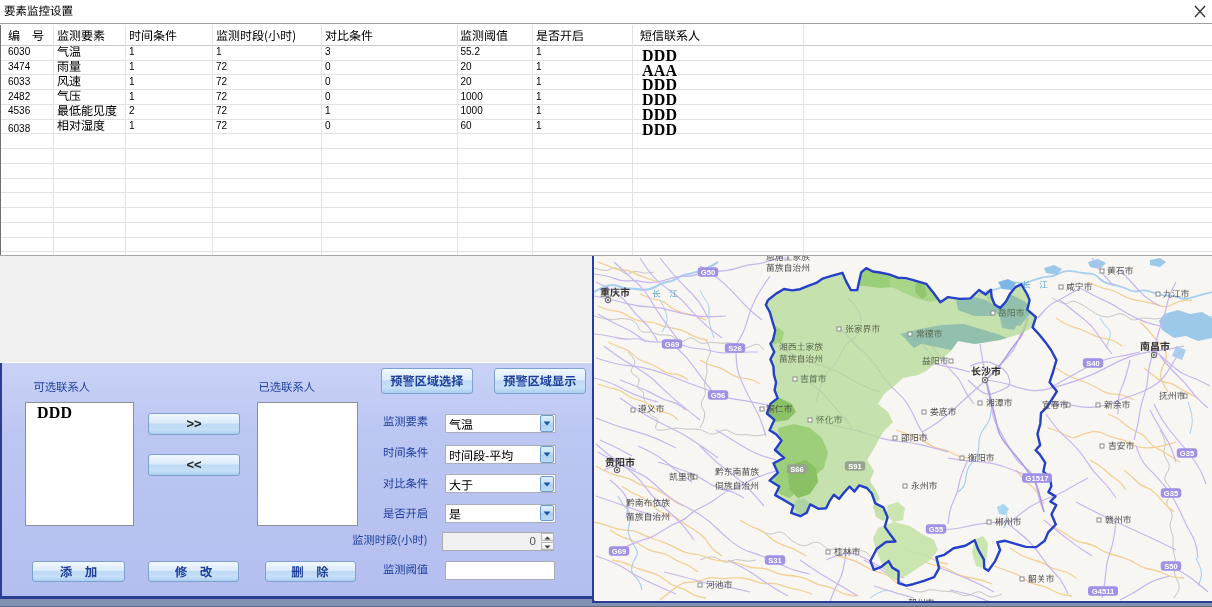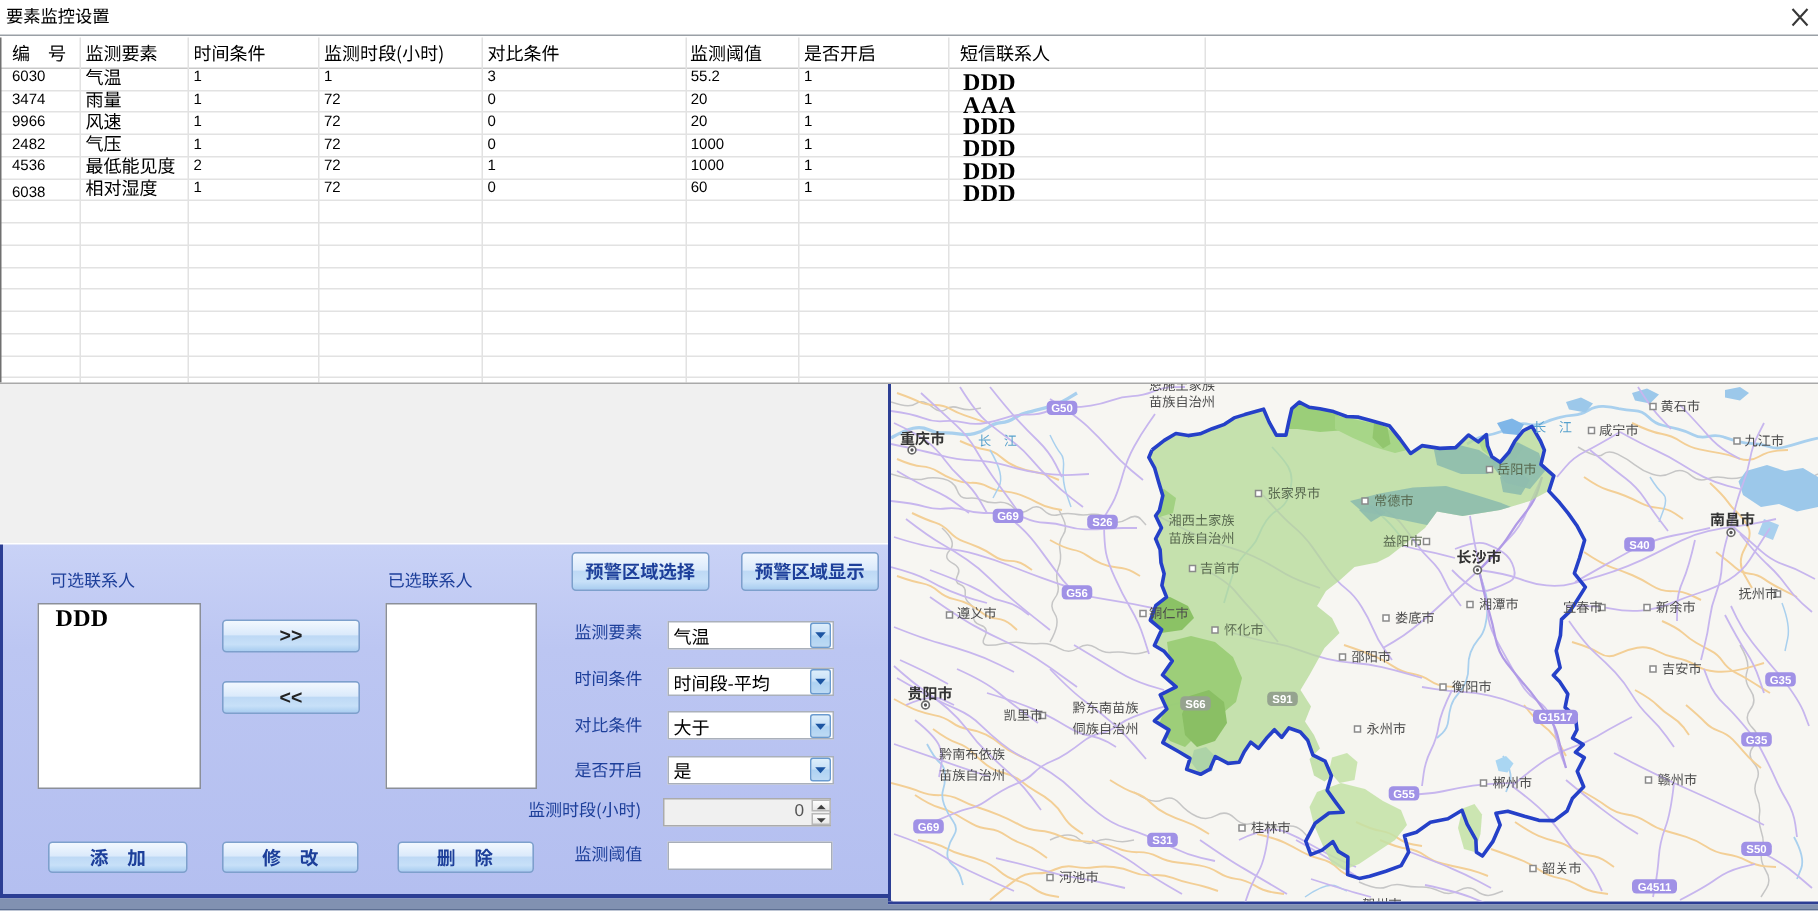--- a/index.html
+++ b/index.html
@@ -39,21 +39,21 @@
     <div class="num" style="position:absolute;left:460.5px;top:46.3px;">55.2</div>
     <div class="num" style="position:absolute;left:536.0px;top:46.3px;">1</div>
     <div class="mo" style="position:absolute;left:642px;top:46.8px;">DDD</div>
     <div class="num" style="position:absolute;left:8px;top:61.0px;">3474</div>
     <div class="num" style="position:absolute;left:129.0px;top:61.0px;">1</div>
     <div class="num" style="position:absolute;left:216.0px;top:61.0px;">72</div>
     <div class="num" style="position:absolute;left:325.0px;top:61.0px;">0</div>
     <div class="num" style="position:absolute;left:460.5px;top:61.0px;">20</div>
     <div class="num" style="position:absolute;left:536.0px;top:61.0px;">1</div>
     <div class="mo" style="position:absolute;left:642px;top:61.5px;">AAA</div>
-    <div class="num" style="position:absolute;left:8px;top:75.8px;">9966</div>
+    <div class="num" style="position:absolute;left:8px;top:75.8px;">6033</div>
     <div class="num" style="position:absolute;left:129.0px;top:75.8px;">1</div>
     <div class="num" style="position:absolute;left:216.0px;top:75.8px;">72</div>
     <div class="num" style="position:absolute;left:325.0px;top:75.8px;">0</div>
     <div class="num" style="position:absolute;left:460.5px;top:75.8px;">20</div>
     <div class="num" style="position:absolute;left:536.0px;top:75.8px;">1</div>
     <div class="mo" style="position:absolute;left:642px;top:76.3px;">DDD</div>
     <div class="num" style="position:absolute;left:8px;top:90.5px;">2482</div>
     <div class="num" style="position:absolute;left:129.0px;top:90.5px;">1</div>
     <div class="num" style="position:absolute;left:216.0px;top:90.5px;">72</div>
     <div class="num" style="position:absolute;left:325.0px;top:90.5px;">0</div>

